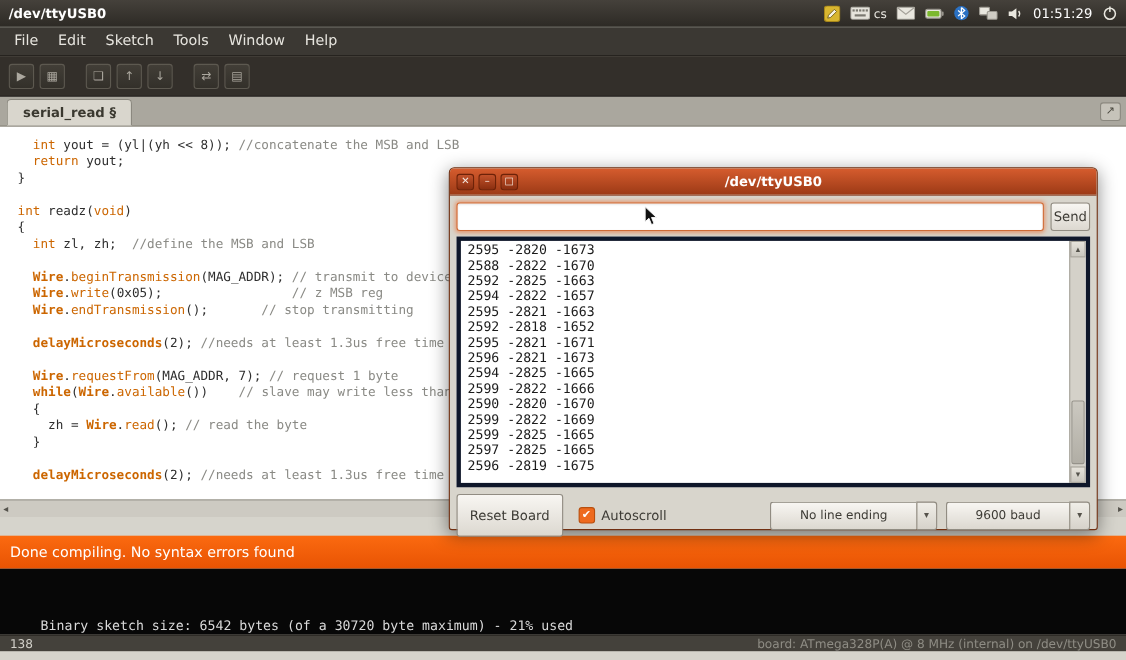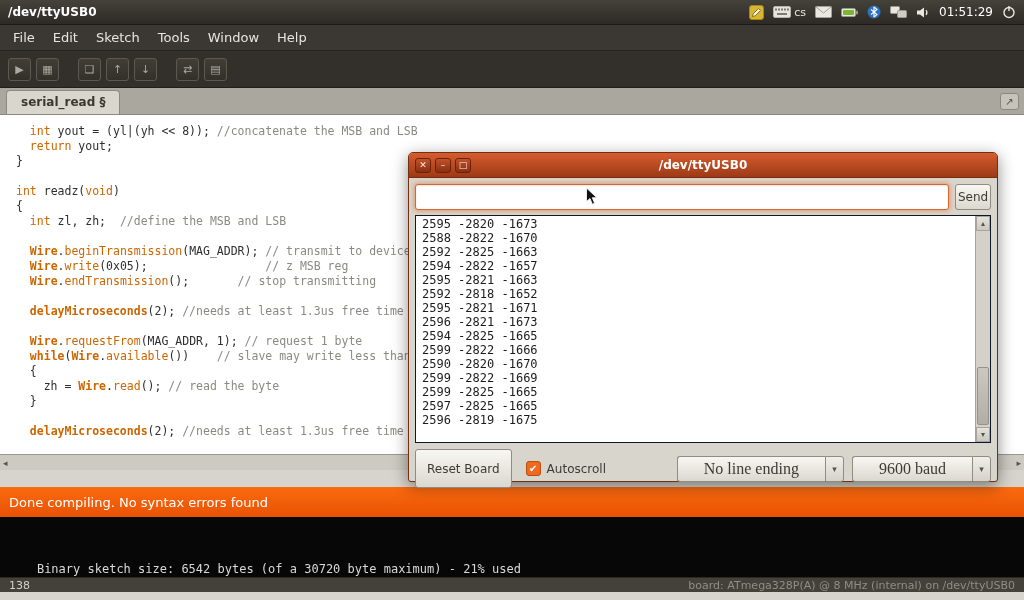--- a/index.html
+++ b/index.html
@@ -51,35 +51,35 @@
   .serial-window { position:absolute; left:408px; top:152px; width:590px; height:330px; background:#d8d5cc; border:1px solid #713012; border-radius:5px 5px 3px 3px; box-shadow:0 4px 16px rgba(0,0,0,.45); z-index:10; }
   .sw-titlebar { height:25px; background:linear-gradient(#d65c2e,#9c3a16); border-radius:4px 4px 0 0; border-bottom:1px solid #7c2b0c; display:flex; align-items:center; position:relative; }
   .sw-controls { display:flex; gap:4px; margin-left:6px; z-index:2; }
   .sw-winbtn { width:16px; height:15px; border-radius:3px; background:linear-gradient(#c2522b,#8b2f10); border:1px solid #6d2208; color:#f6eae2; font-size:9px; display:flex; align-items:center; justify-content:center; }
   .sw-title { position:absolute; left:0; right:0; text-align:center; color:#fff; font-weight:bold; font-size:12px; }
   .sw-body { padding:6px; }
   .sw-input-row { display:flex; gap:6px; align-items:center; }
   .sw-input { flex:1; height:26px; border:1px solid #d06a35; border-radius:3px; background:#fff; font-size:12px; padding:0 6px; outline:none; box-shadow:0 0 4px 1px rgba(242,100,34,.55), inset 0 1px 2px rgba(0,0,0,.12); font-family:"DejaVu Sans",sans-serif; }
   .btn { background:linear-gradient(#f8f6f2,#dcd8d0); border:1px solid #918c82; border-radius:3px; font-size:12px; color:#3d3b35; display:flex; align-items:center; justify-content:center; }
   .sw-send { width:36px; height:26px; }
-  .sw-output { position:relative; margin-top:5px; height:228px; background:#fff; border:1px solid #0f172a; overflow:hidden; }
+  .sw-output { position:relative; margin-top:5px; height:228px; background:#fff; border:4px solid #0f172a; overflow:hidden; }
   .sw-lines { padding:1px 4px 0 6px; }
   .serial-line { font-family:"DejaVu Sans Mono",monospace; font-size:12px; line-height:14px; white-space:pre; color:#1b1b1b; }
   .sw-scrollbar { position:absolute; top:0; right:0; bottom:0; width:15px; background:#d4d1c9; border-left:1px solid #a7a49b; }
   .sw-scrollbtn { position:absolute; left:0; right:0; height:15px; font-size:8px; color:#55534c; display:flex; align-items:center; justify-content:center; background:linear-gradient(#e6e3db,#cac7bf); border:1px solid #a7a49b; }
   .sw-scroll-up { top:0; }
   .sw-scroll-down { bottom:0; }
   .sw-scroll-thumb { position:absolute; left:1px; right:1px; bottom:17px; height:58px; background:linear-gradient(#cbc8c0,#b1aea5); border:1px solid #95928a; border-radius:2px; }
   .sw-bottom { display:flex; align-items:center; margin-top:6px; }
   .sw-reset { height:39px; padding:0 11px; }
   .sw-check { width:15px; height:15px; background:#ee6a1e; border:1px solid #b94f0e; border-radius:3px; color:#fff; font-size:10px; display:flex; align-items:center; justify-content:center; margin-left:14px; }
   .sw-checklabel { font-size:12px; color:#3d3b35; margin-left:6px; }
   .sw-spacer { flex:1; }
   .sw-combo { display:flex; height:26px; margin-left:8px; }
-  .sw-combo-text { background:linear-gradient(#f8f6f2,#dcd8d0); border:1px solid #918c82; border-right:none; border-radius:3px 0 0 3px; font-size:16px; color:#3d3b35; display:flex; align-items:center; padding:0 26px;font-family:Liberation Serif, serif; }
+  .sw-combo-text { background:linear-gradient(#f8f6f2,#dcd8d0); border:1px solid #918c82; border-right:none; border-radius:3px 0 0 3px; font-size:11px; color:#3d3b35; display:flex; align-items:center; padding:0 26px; }
   .combo-wide { min-width:110px; }
   .combo-narrow { min-width:86px; }
   .sw-combo-arrow { width:19px; background:linear-gradient(#f0eee8,#d6d2ca); border:1px solid #918c82; border-radius:0 3px 3px 0; display:flex; align-items:center; justify-content:center; font-size:9px; color:#55524b; }
 
   .mouse-cursor { position:absolute; left:585px; top:187px; z-index:50; }
 </style>
 </head>
 <body>
 
 <div class="screen">
@@ -182,21 +182,21 @@
       <div class="code-line"><span class="tok-k">int</span><span class="tok-t"> readz(</span><span class="tok-k">void</span><span class="tok-t">)</span></div>
       <div class="code-line"><span class="tok-t">{</span></div>
       <div class="code-line"><span class="tok-t">  </span><span class="tok-k">int</span><span class="tok-t"> zl, zh;  </span><span class="tok-c">//define the MSB and LSB</span></div>
       <div class="code-line">&nbsp;</div>
       <div class="code-line"><span class="tok-t">  </span><span class="tok-b">Wire</span><span class="tok-t">.</span><span class="tok-k">beginTransmission</span><span class="tok-t">(MAG_ADDR); </span><span class="tok-c">// transmit to device</span></div>
       <div class="code-line"><span class="tok-t">  </span><span class="tok-b">Wire</span><span class="tok-t">.</span><span class="tok-k">write</span><span class="tok-t">(0x05);                 </span><span class="tok-c">// z MSB reg</span></div>
       <div class="code-line"><span class="tok-t">  </span><span class="tok-b">Wire</span><span class="tok-t">.</span><span class="tok-k">endTransmission</span><span class="tok-t">();       </span><span class="tok-c">// stop transmitting</span></div>
       <div class="code-line">&nbsp;</div>
       <div class="code-line"><span class="tok-t">  </span><span class="tok-b">delayMicroseconds</span><span class="tok-t">(2); </span><span class="tok-c">//needs at least 1.3us free time</span></div>
       <div class="code-line">&nbsp;</div>
-      <div class="code-line"><span class="tok-t">  </span><span class="tok-b">Wire</span><span class="tok-t">.</span><span class="tok-k">requestFrom</span><span class="tok-t">(MAG_ADDR, 1); </span><span class="tok-c">// request 1 byte</span></div>
+      <div class="code-line"><span class="tok-t">  </span><span class="tok-b">Wire</span><span class="tok-t">.</span><span class="tok-k">requestFrom</span><span class="tok-t">(MAG_ADDR, 7); </span><span class="tok-c">// request 1 byte</span></div>
       <div class="code-line"><span class="tok-t">  </span><span class="tok-b">while</span><span class="tok-t">(</span><span class="tok-b">Wire</span><span class="tok-t">.</span><span class="tok-k">available</span><span class="tok-t">())    </span><span class="tok-c">// slave may write less than</span></div>
       <div class="code-line"><span class="tok-t">  {</span></div>
       <div class="code-line"><span class="tok-t">    zh = </span><span class="tok-b">Wire</span><span class="tok-t">.</span><span class="tok-k">read</span><span class="tok-t">(); </span><span class="tok-c">// read the byte</span></div>
       <div class="code-line"><span class="tok-t">  }</span></div>
       <div class="code-line">&nbsp;</div>
       <div class="code-line"><span class="tok-t">  </span><span class="tok-b">delayMicroseconds</span><span class="tok-t">(2); </span><span class="tok-c">//needs at least 1.3us free time</span></div>
     </div>
 
   <div class="hscroll">
     <span class="sarrow">◂</span>

